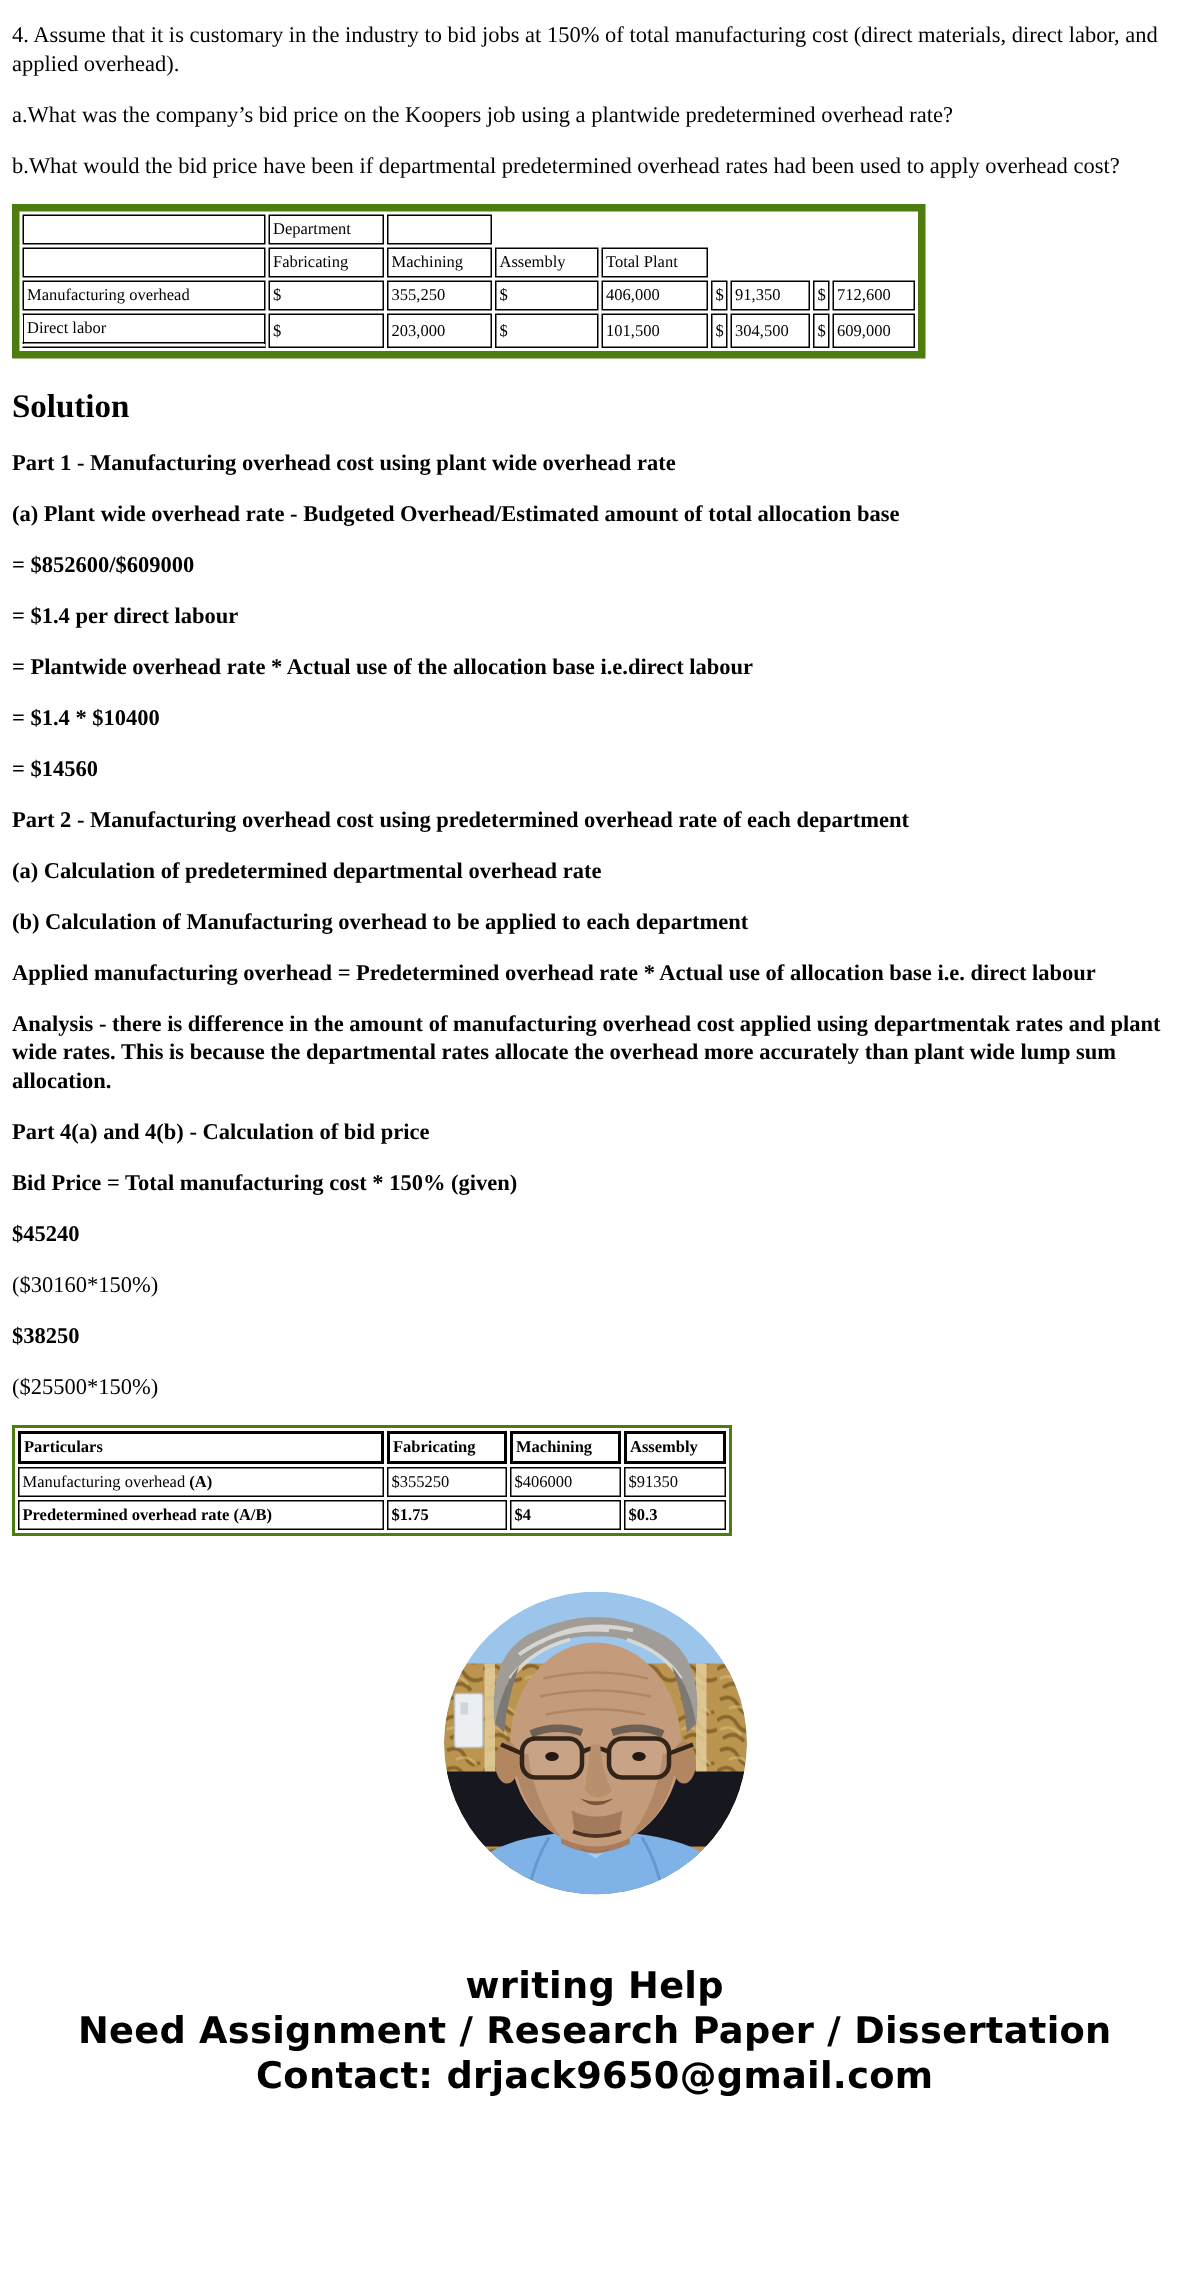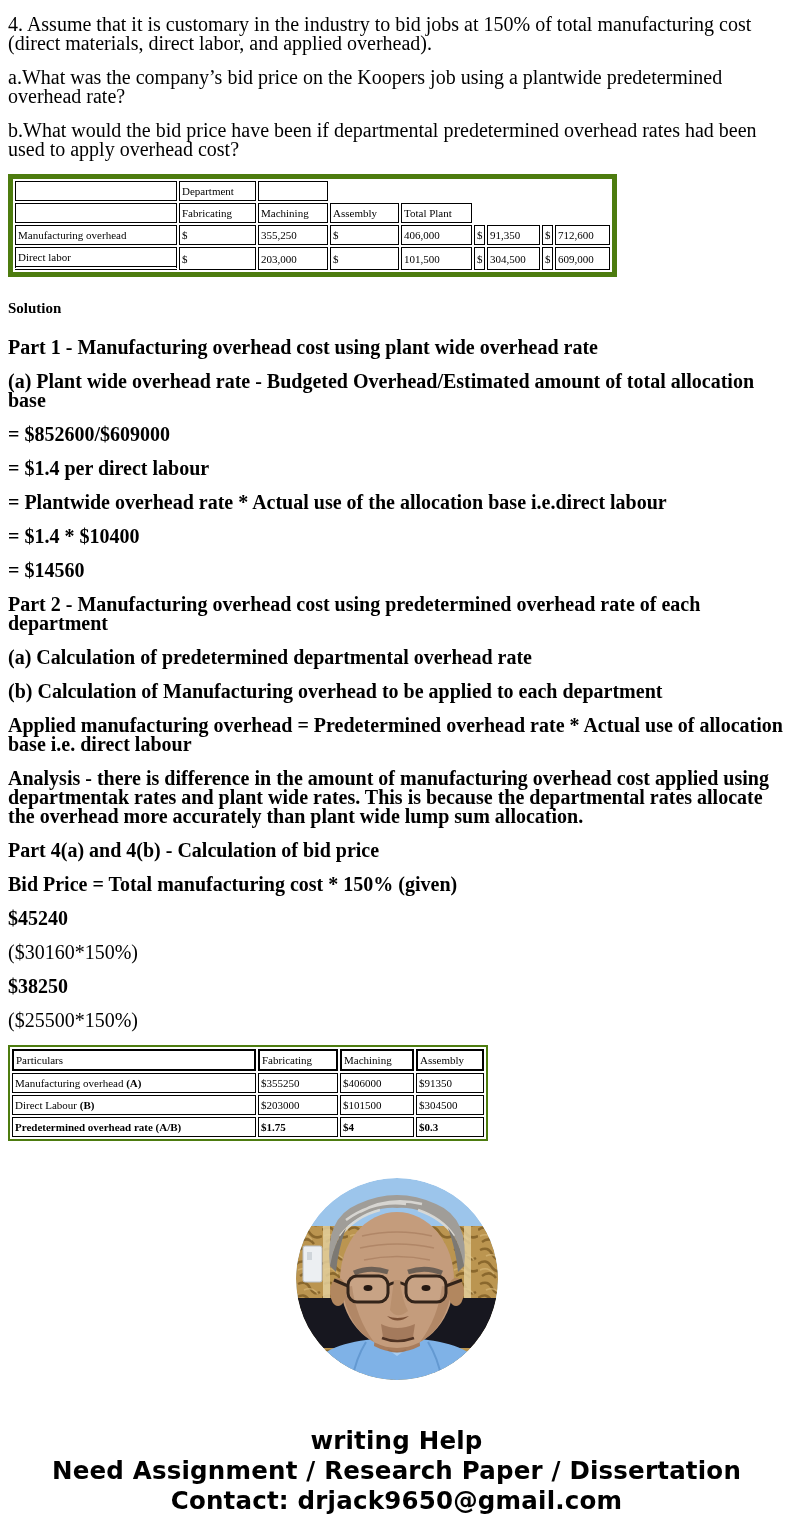--- a/index.html
+++ b/index.html
@@ -7,29 +7,29 @@
     margin: 0; padding: 0;
     background: #ffffff;
     width: 794px; height: 1523px;
     overflow: hidden;
     font-family: "Liberation Serif", "DejaVu Serif", serif;
     color: #000;
   }
   .doc { padding: 8px 9px 0 8px; width: 794px; }
 
   p, .para {
-    font-size: 20px;
+    font-size: 15px;
     line-height: 19px;
     margin: 15px 0;
   }
   .para.first { margin-top: 7px; }
   .b { font-weight: bold; }
 
   h2.solution {
-    font-size: 15px;
+    font-size: 22px;
     line-height: 21px;
     margin: 21px 0 19px 0;
     font-weight: bold;
   }
 
   
   table {
     border-collapse: separate;
     border-spacing: 2px;
     border: 5px solid #4d7c0f;
@@ -41,21 +41,21 @@
     padding: 0 2px;
     height: 19px;
     line-height: 18px;
     white-space: nowrap;
     overflow: hidden;
     vertical-align: middle;
   }
   .t1 { width: 601px; margin: 15px 0; }
   .t1 td.dbl { border-bottom: 4px double #000; }
   .t2 { width: 480px; margin: 15px 0; border-width: 2px; }
-  .t2 tr.head td { border-width: 2px; font-weight: normal; }
+  .t2 tr.head td { border-width: 2px; font-weight: bold; }
   .t2 tr.bold-row td { font-weight: bold; }
 
   
   .photo-wrap {
     width: 202px; height: 202px;
     margin: 37px auto 0 auto;
     border-radius: 50%;
     overflow: hidden;
   }
 
@@ -163,26 +163,20 @@
       <td>Fabricating</td>
       <td>Machining</td>
       <td>Assembly</td>
     </tr>
     <tr>
       <td><span>Manufacturing overhead </span><span class="b">(A)</span></td>
       <td>$355250</td>
       <td>$406000</td>
       <td>$91350</td>
     </tr>
-    <tr>
-      <td><span>Direct Labour </span><span class="b">(B)</span></td>
-      <td>$203000</td>
-      <td>$101500</td>
-      <td>$304500</td>
-    </tr>
     <tr class="bold-row">
       <td><span>Predetermined overhead rate (A/B)</span></td>
       <td>$1.75</td>
       <td>$4</td>
       <td>$0.3</td>
     </tr>
   </tbody>
     </table>
 
   <div class="photo-wrap">

